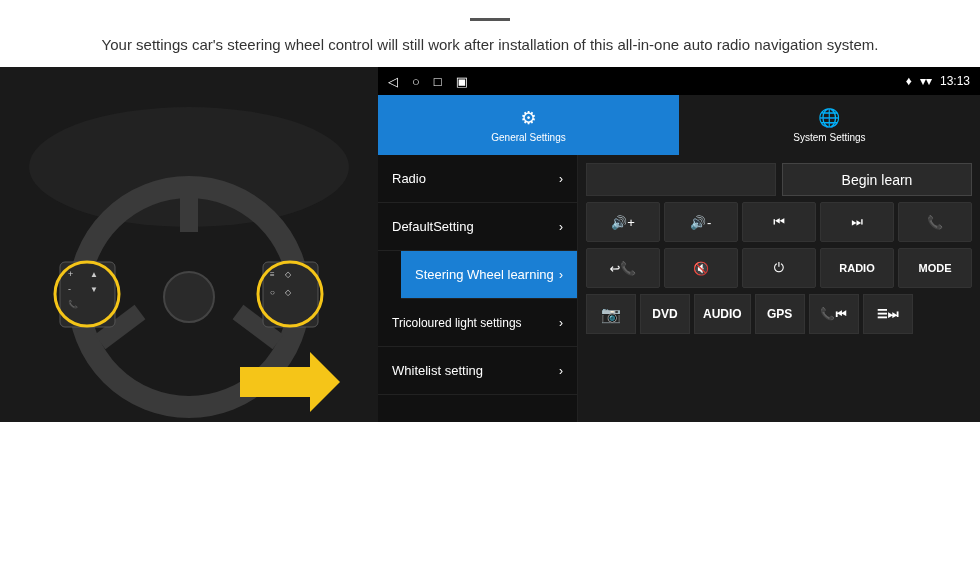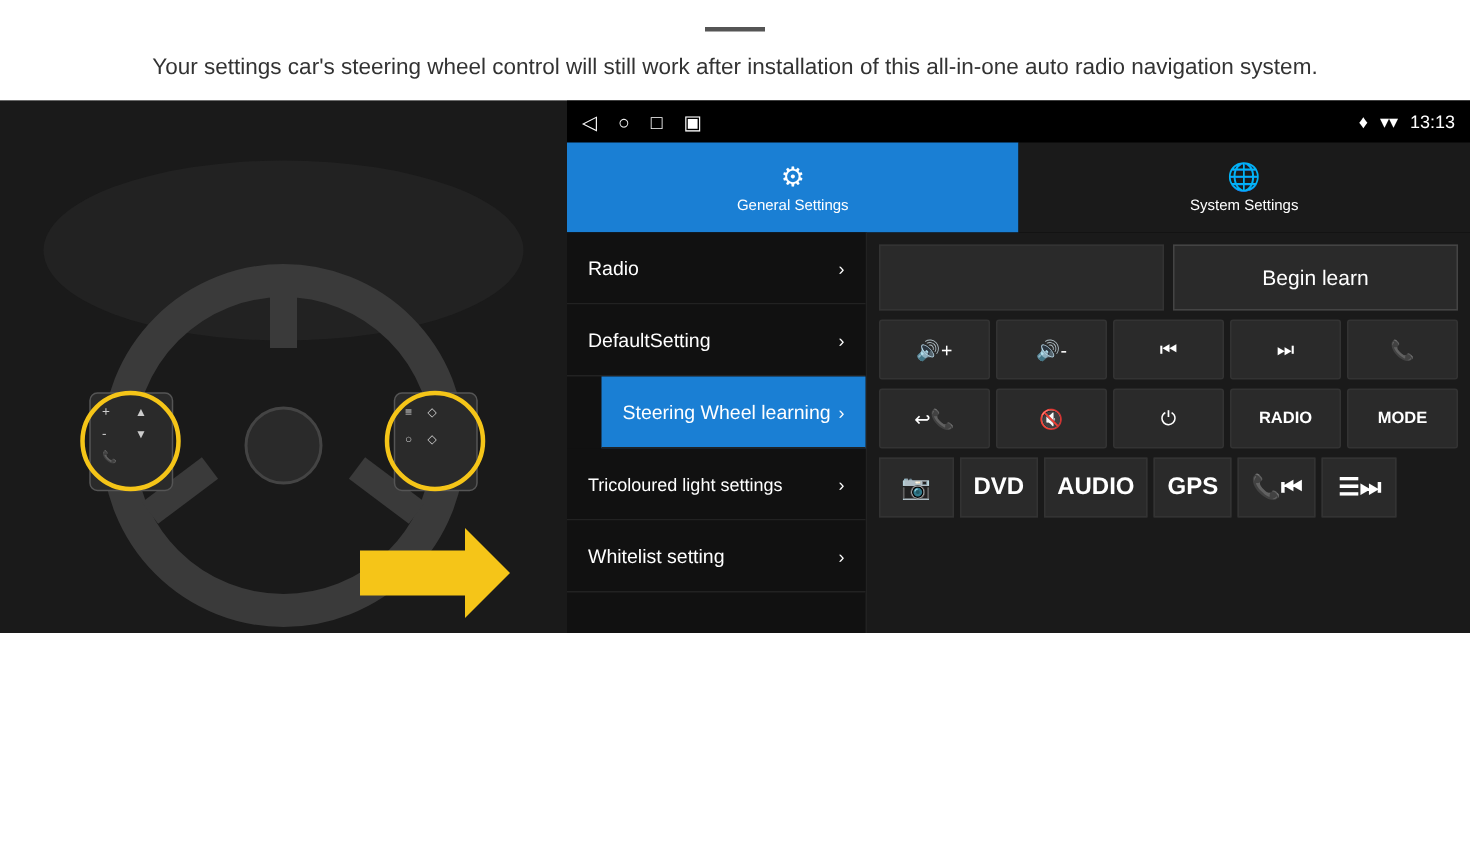--- a/index.html
+++ b/index.html
@@ -158,21 +158,21 @@
       background: #1a1a1a;
       padding: 8px;
       display: flex;
       flex-direction: column;
       gap: 6px;
     }
     
     .begin-learn-row {
       display: flex;
       gap: 6px;
-      height: 44px;
+      height: 33px;
     }
     .blank-box {
       flex: 1;
       background: #2a2a2a;
       border: 1px solid #333;
     }
     .begin-learn-btn {
       flex: 1;
       background: #2a2a2a;
       border: 1px solid #444;
@@ -207,21 +207,21 @@
     }
     
     .bottom-row {
       display: flex;
       gap: 4px;
     }
     .bottom-btn {
       background: #2a2a2a;
       border: 1px solid #333;
       color: #fff;
-      font-size: 16px;
+      font-size: 12px;
       font-weight: bold;
       height: 40px;
       min-width: 50px;
       padding: 0 8px;
       display: flex;
       align-items: center;
       justify-content: center;
       cursor: pointer;
     }
     .camera-btn {

